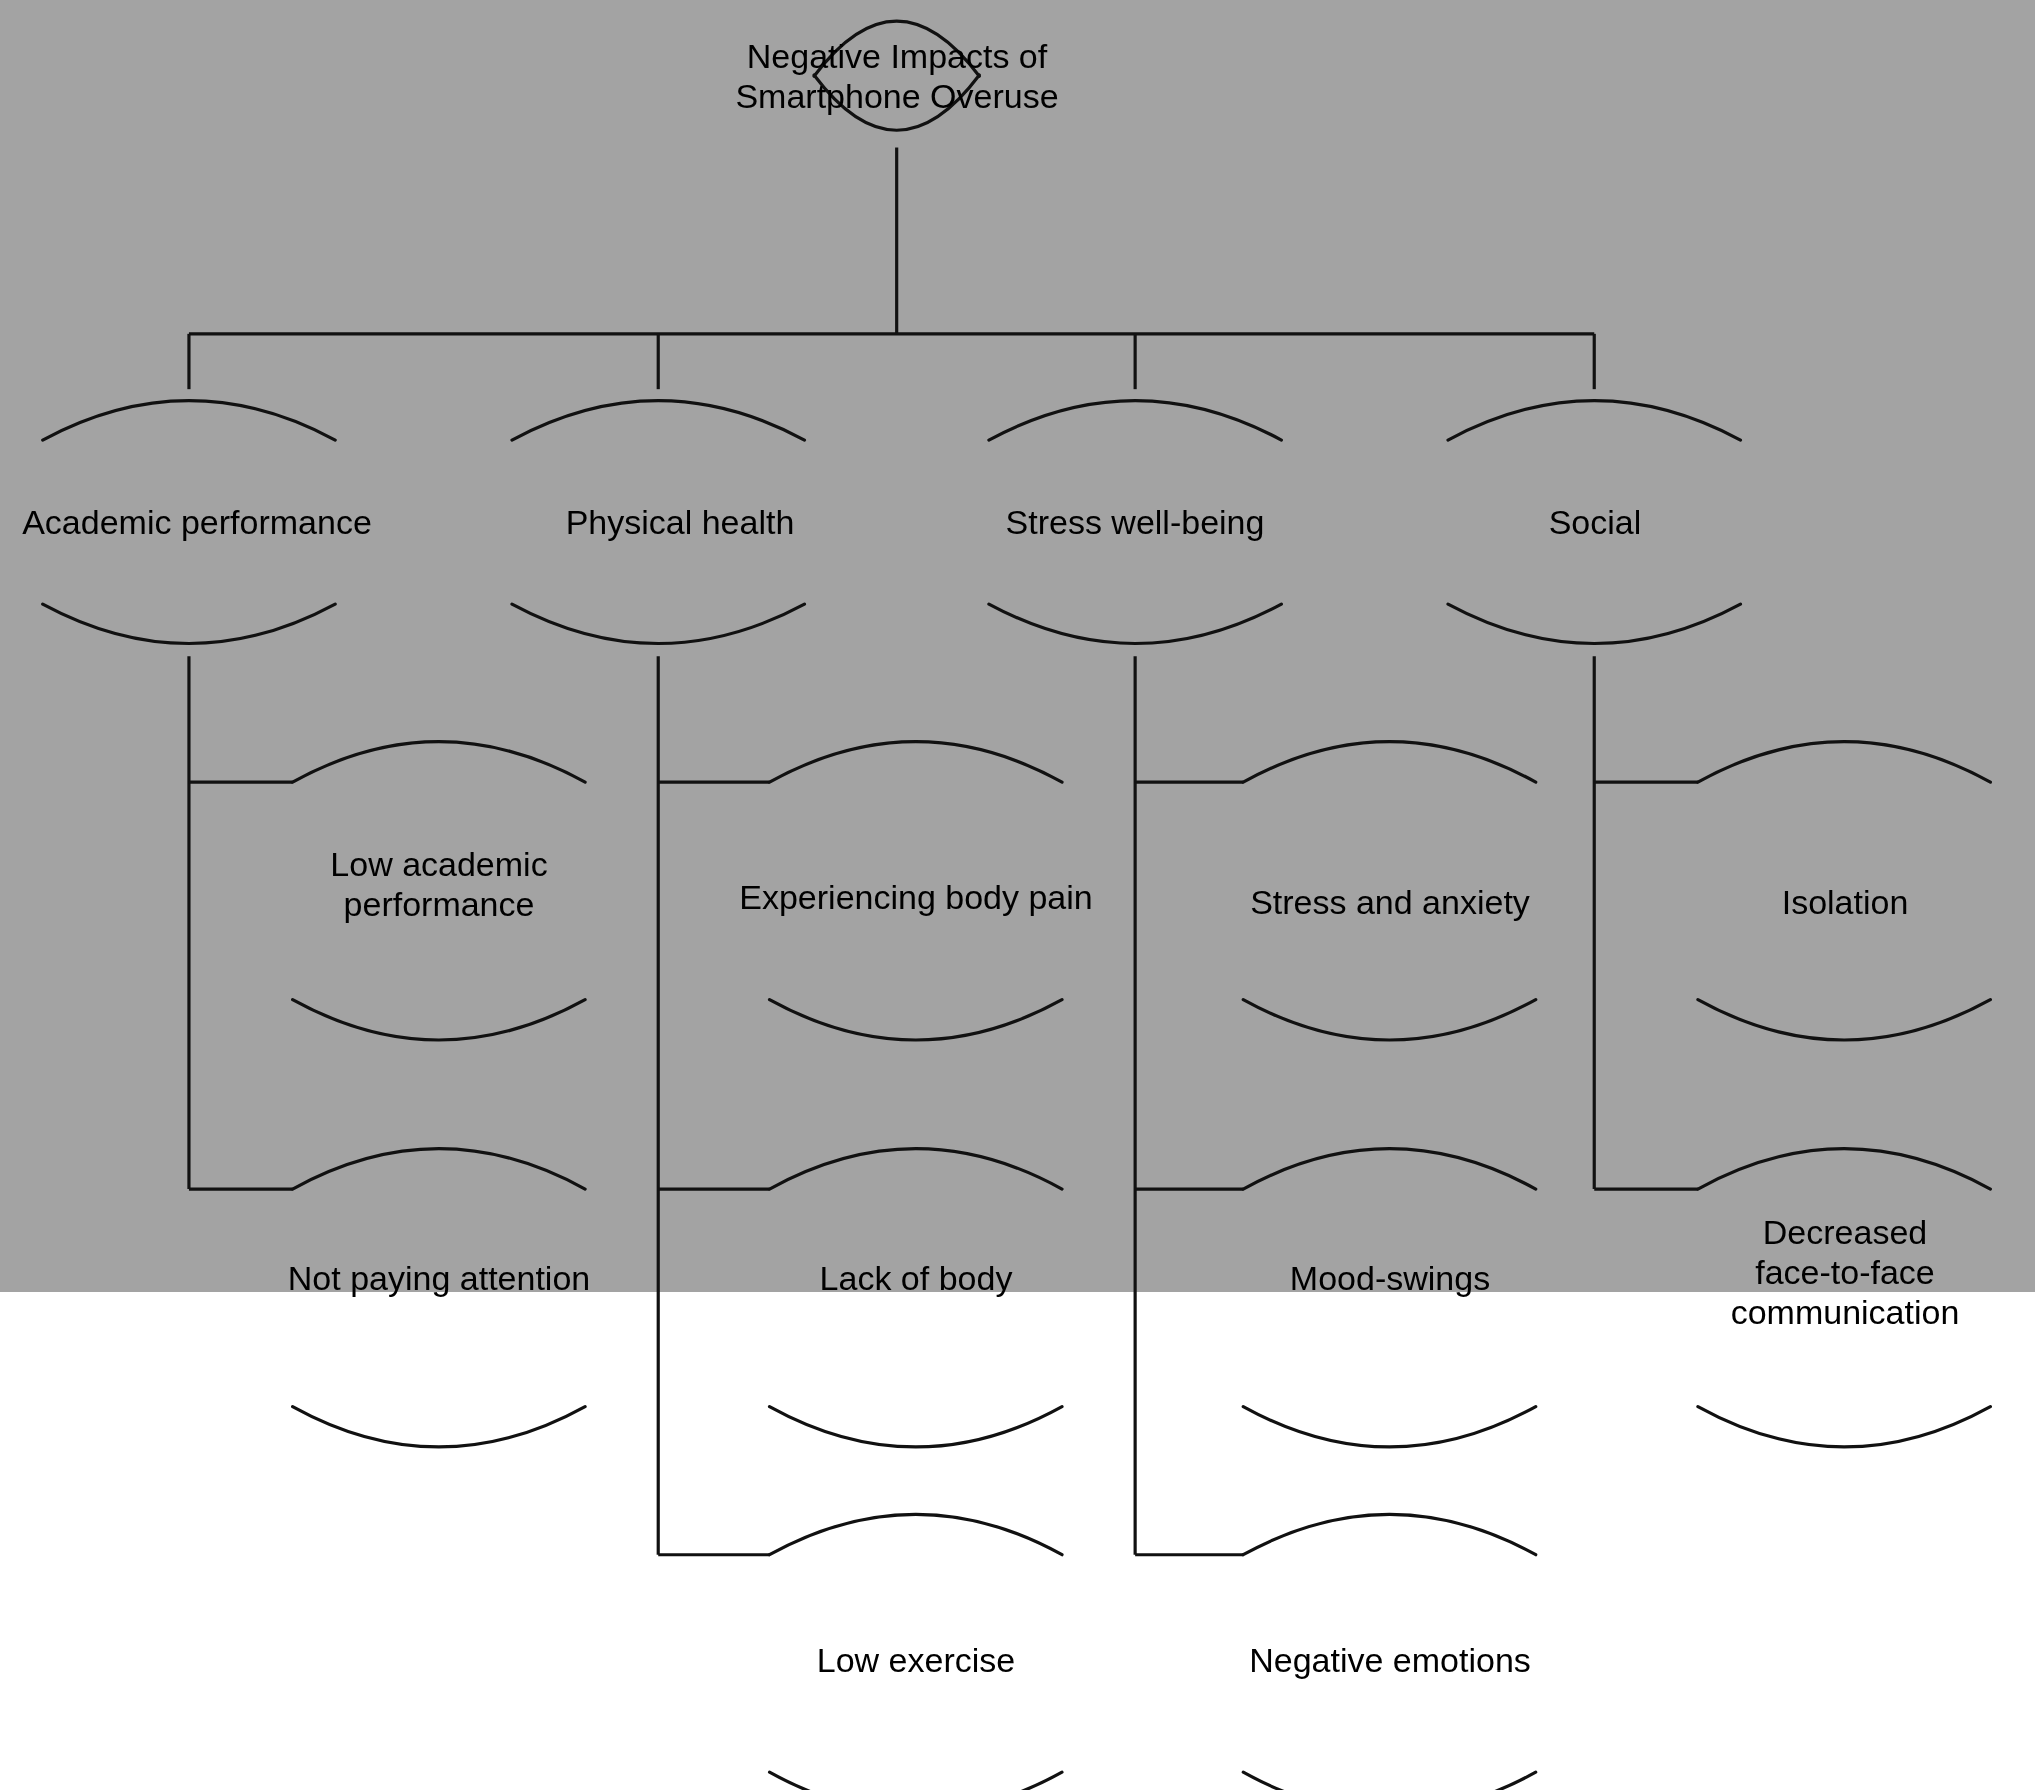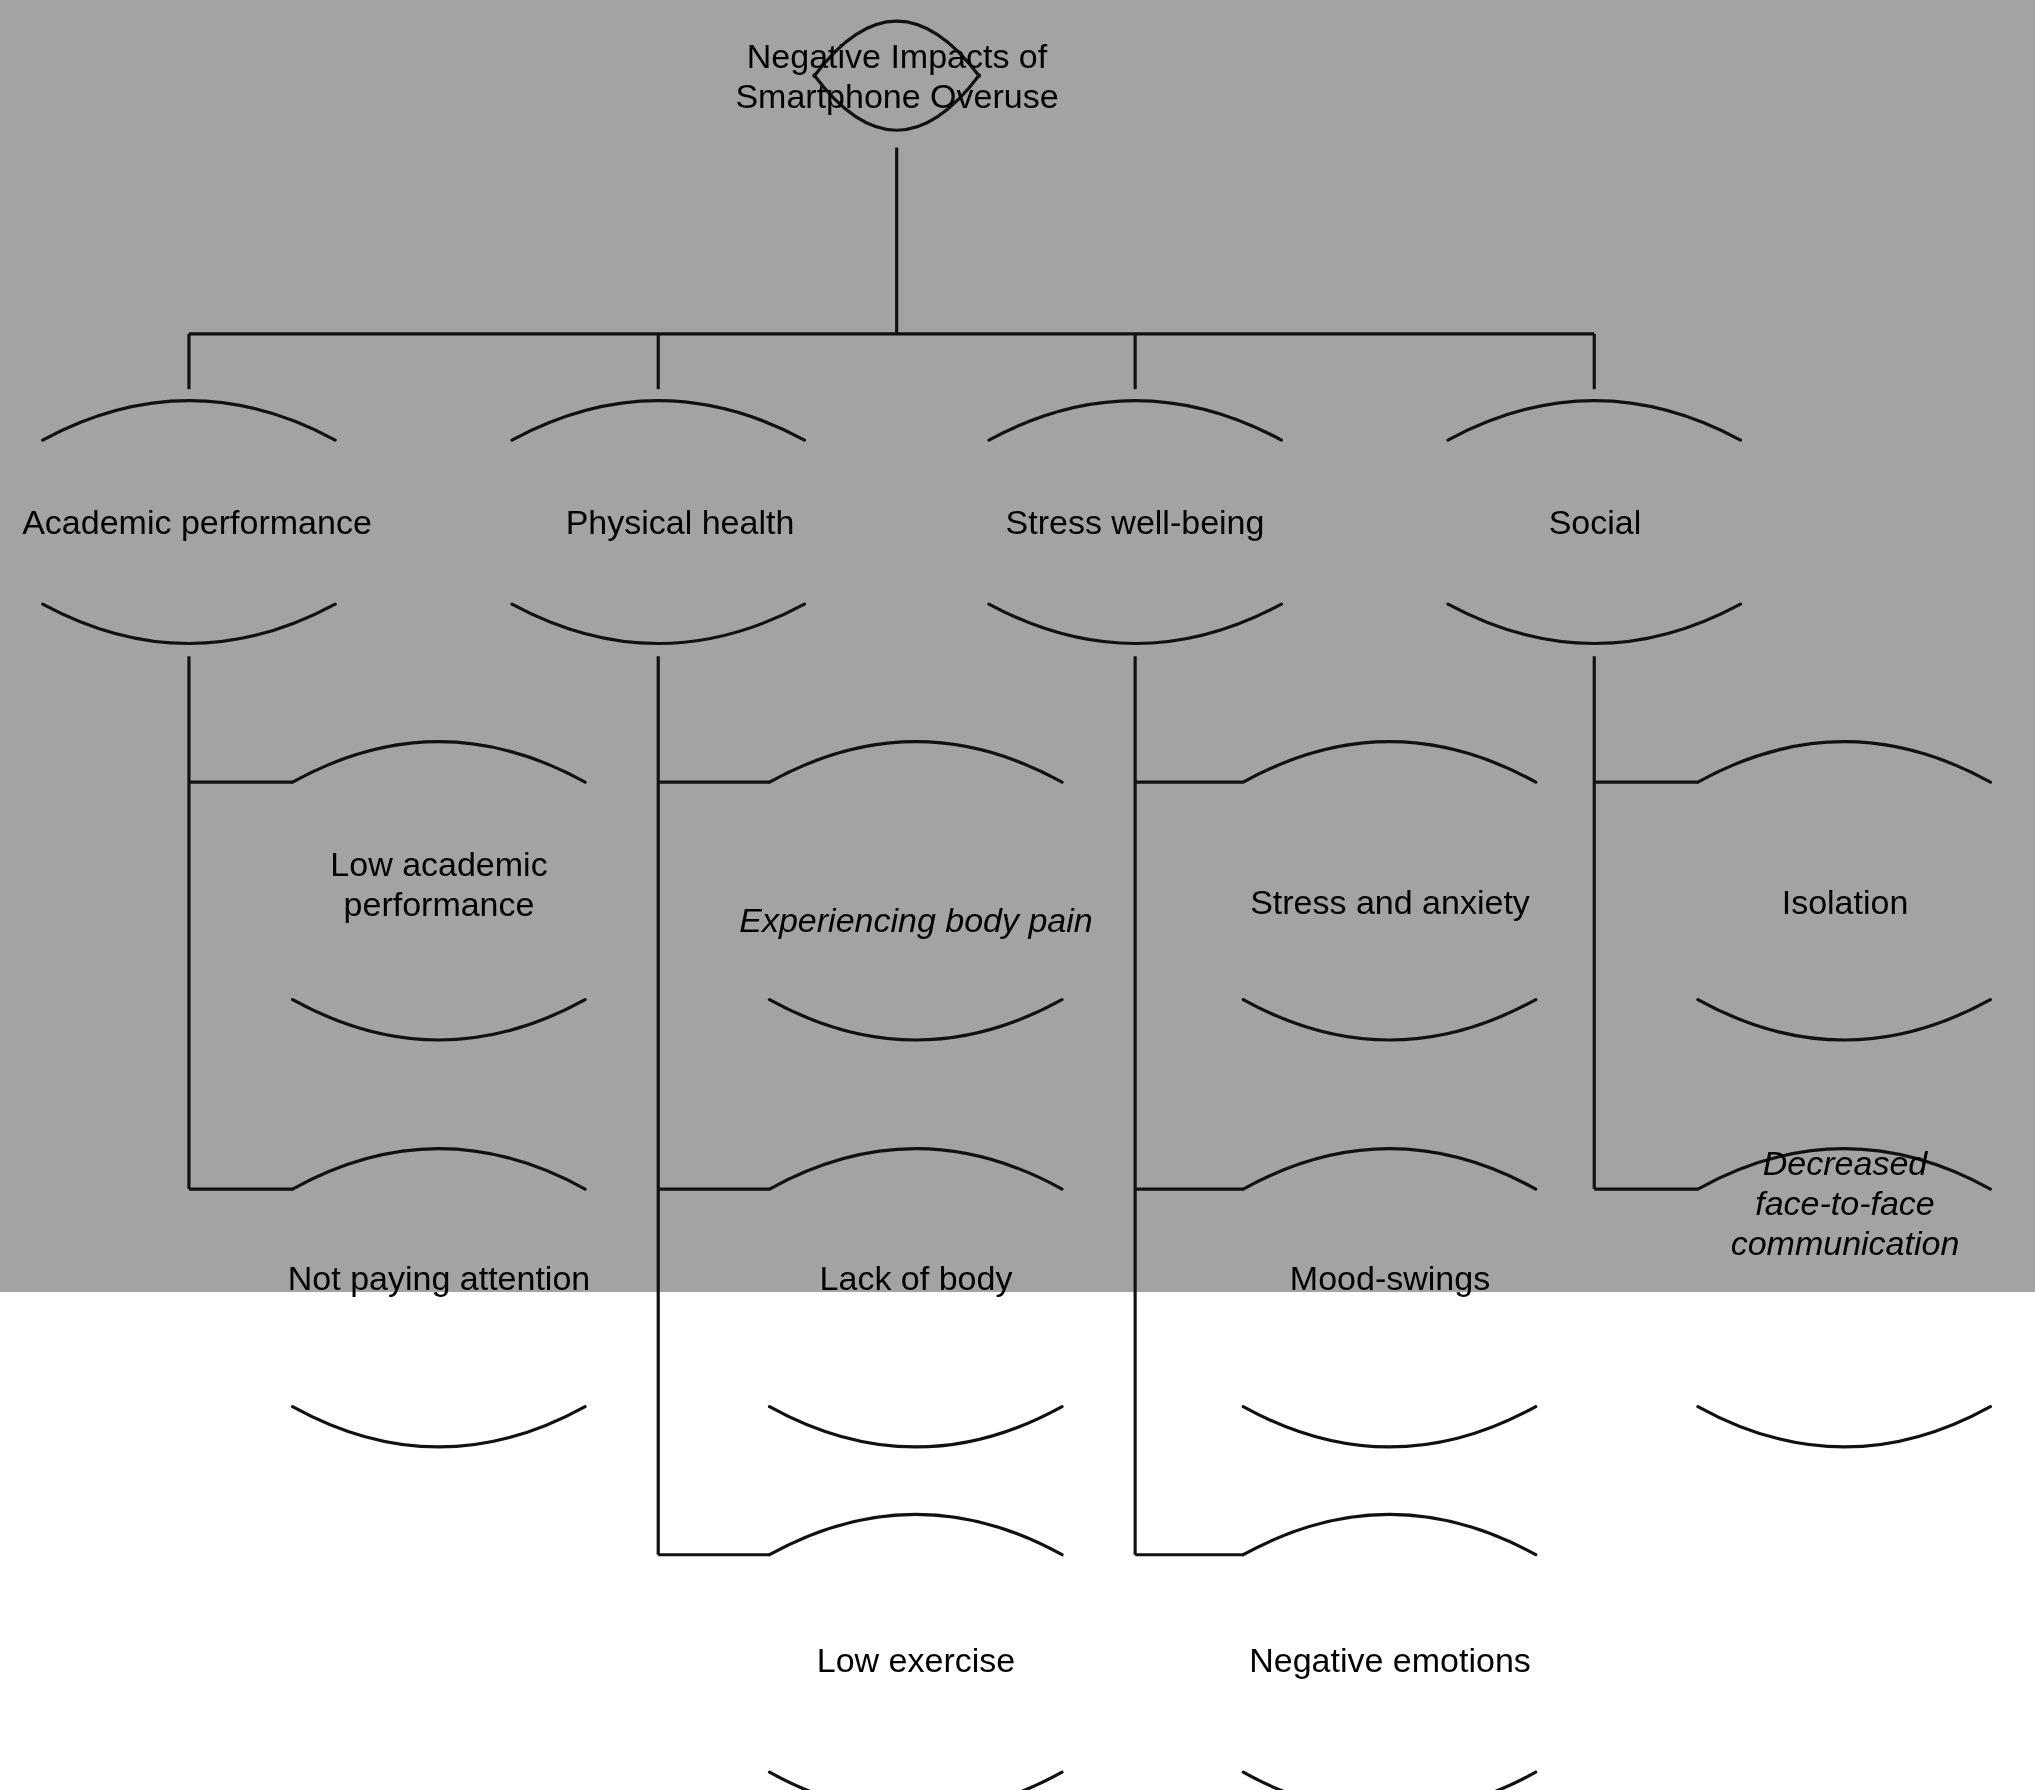--- a/index.html
+++ b/index.html
@@ -75,26 +75,26 @@
       </g>
   </svg>
   <div id="labels">
       <div class="lbl root" style="left: 897px; top: 76px;">Negative Impacts of
 Smartphone Overuse</div>
       <div class="lbl l1" style="left: 197px; top: 522px;">Academic performance</div>
       <div class="lbl l2" style="left: 439px; top: 884px;">Low academic
 performance</div>
       <div class="lbl l2" style="left: 439px; top: 1278px;">Not paying attention</div>
       <div class="lbl l1" style="left: 680px; top: 522px;">Physical health</div>
-      <div class="lbl l2" style="left: 916px; top: 920px; font-style: italic;">Experiencing body pain</div>
+      <div class="lbl l2" style="left: 916px; top: 897px;">Experiencing body pain</div>
       <div class="lbl l2" style="left: 916px; top: 1278px;">Lack of body</div>
       <div class="lbl l2" style="left: 916px; top: 1660px;">Low exercise</div>
       <div class="lbl l1" style="left: 1135px; top: 522px;">Stress well-being</div>
       <div class="lbl l2" style="left: 1390px; top: 902px;">Stress and anxiety</div>
       <div class="lbl l2" style="left: 1390px; top: 1278px; text-align: right;">Mood-swings</div>
       <div class="lbl l2" style="left: 1390px; top: 1660px;">Negative emotions</div>
       <div class="lbl l1" style="left: 1595px; top: 522px;">Social</div>
       <div class="lbl l2" style="left: 1845px; top: 902px;">Isolation</div>
-      <div class="lbl l2" style="left: 1845px; top: 1203px; font-style: italic;">Decreased face-to-face
+      <div class="lbl l2" style="left: 1845px; top: 1272px;">Decreased face-to-face
 communication</div>
     </div>
 </div>
 
 
 </body></html>

